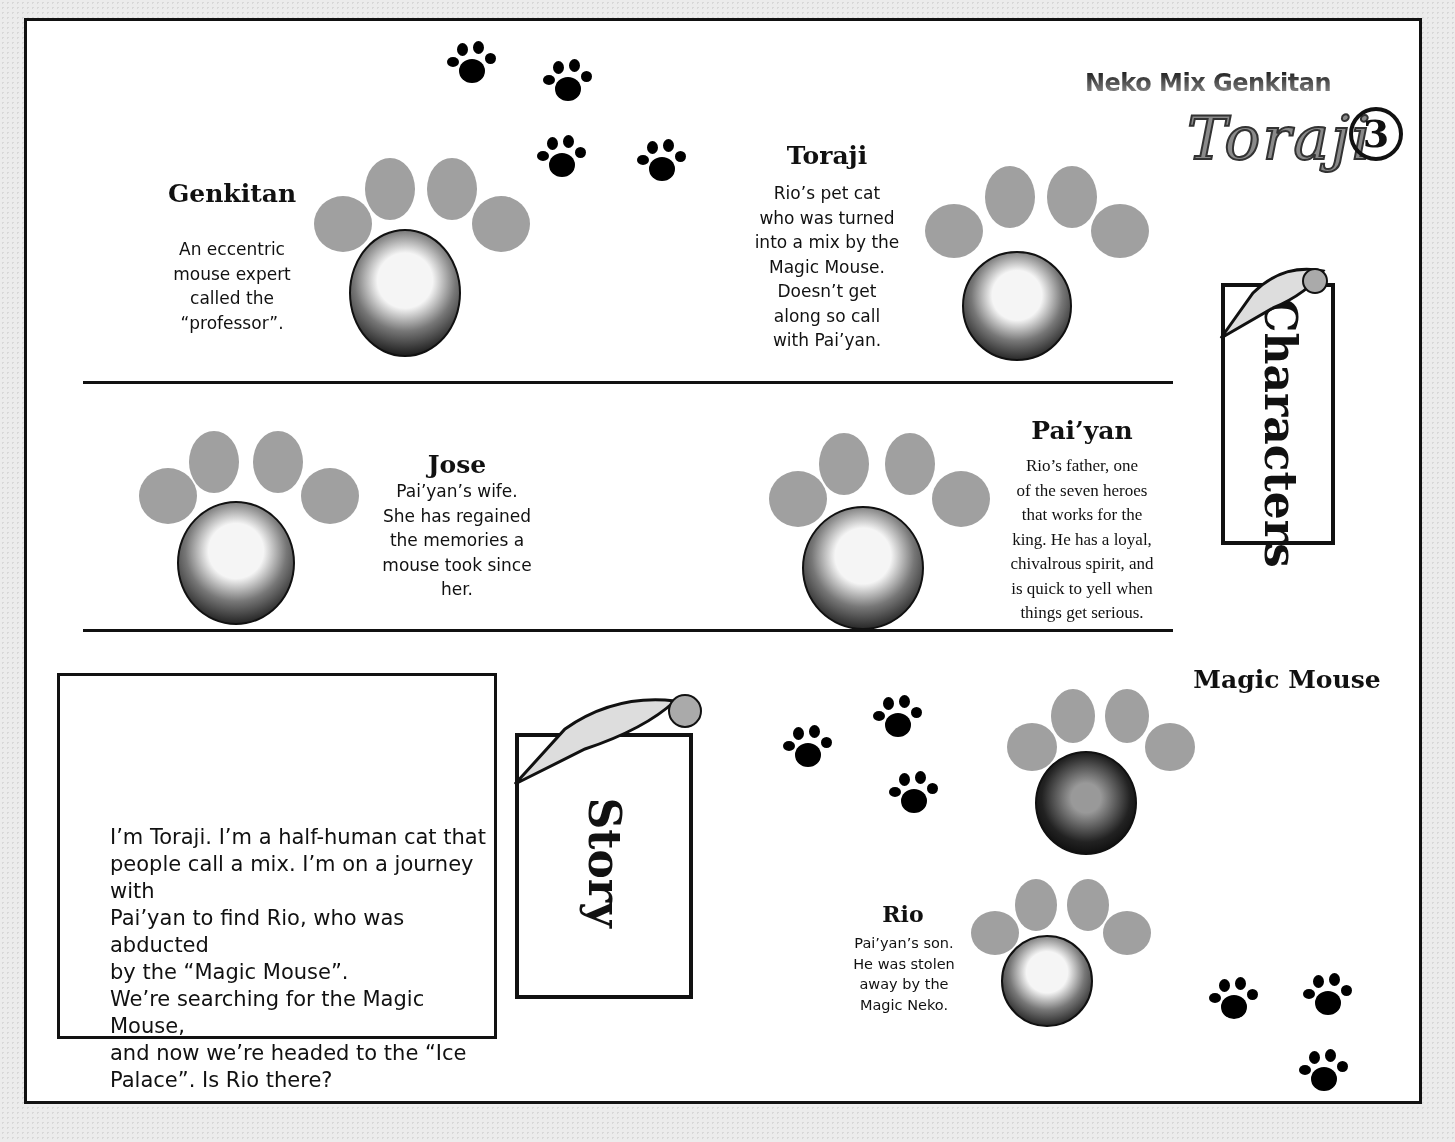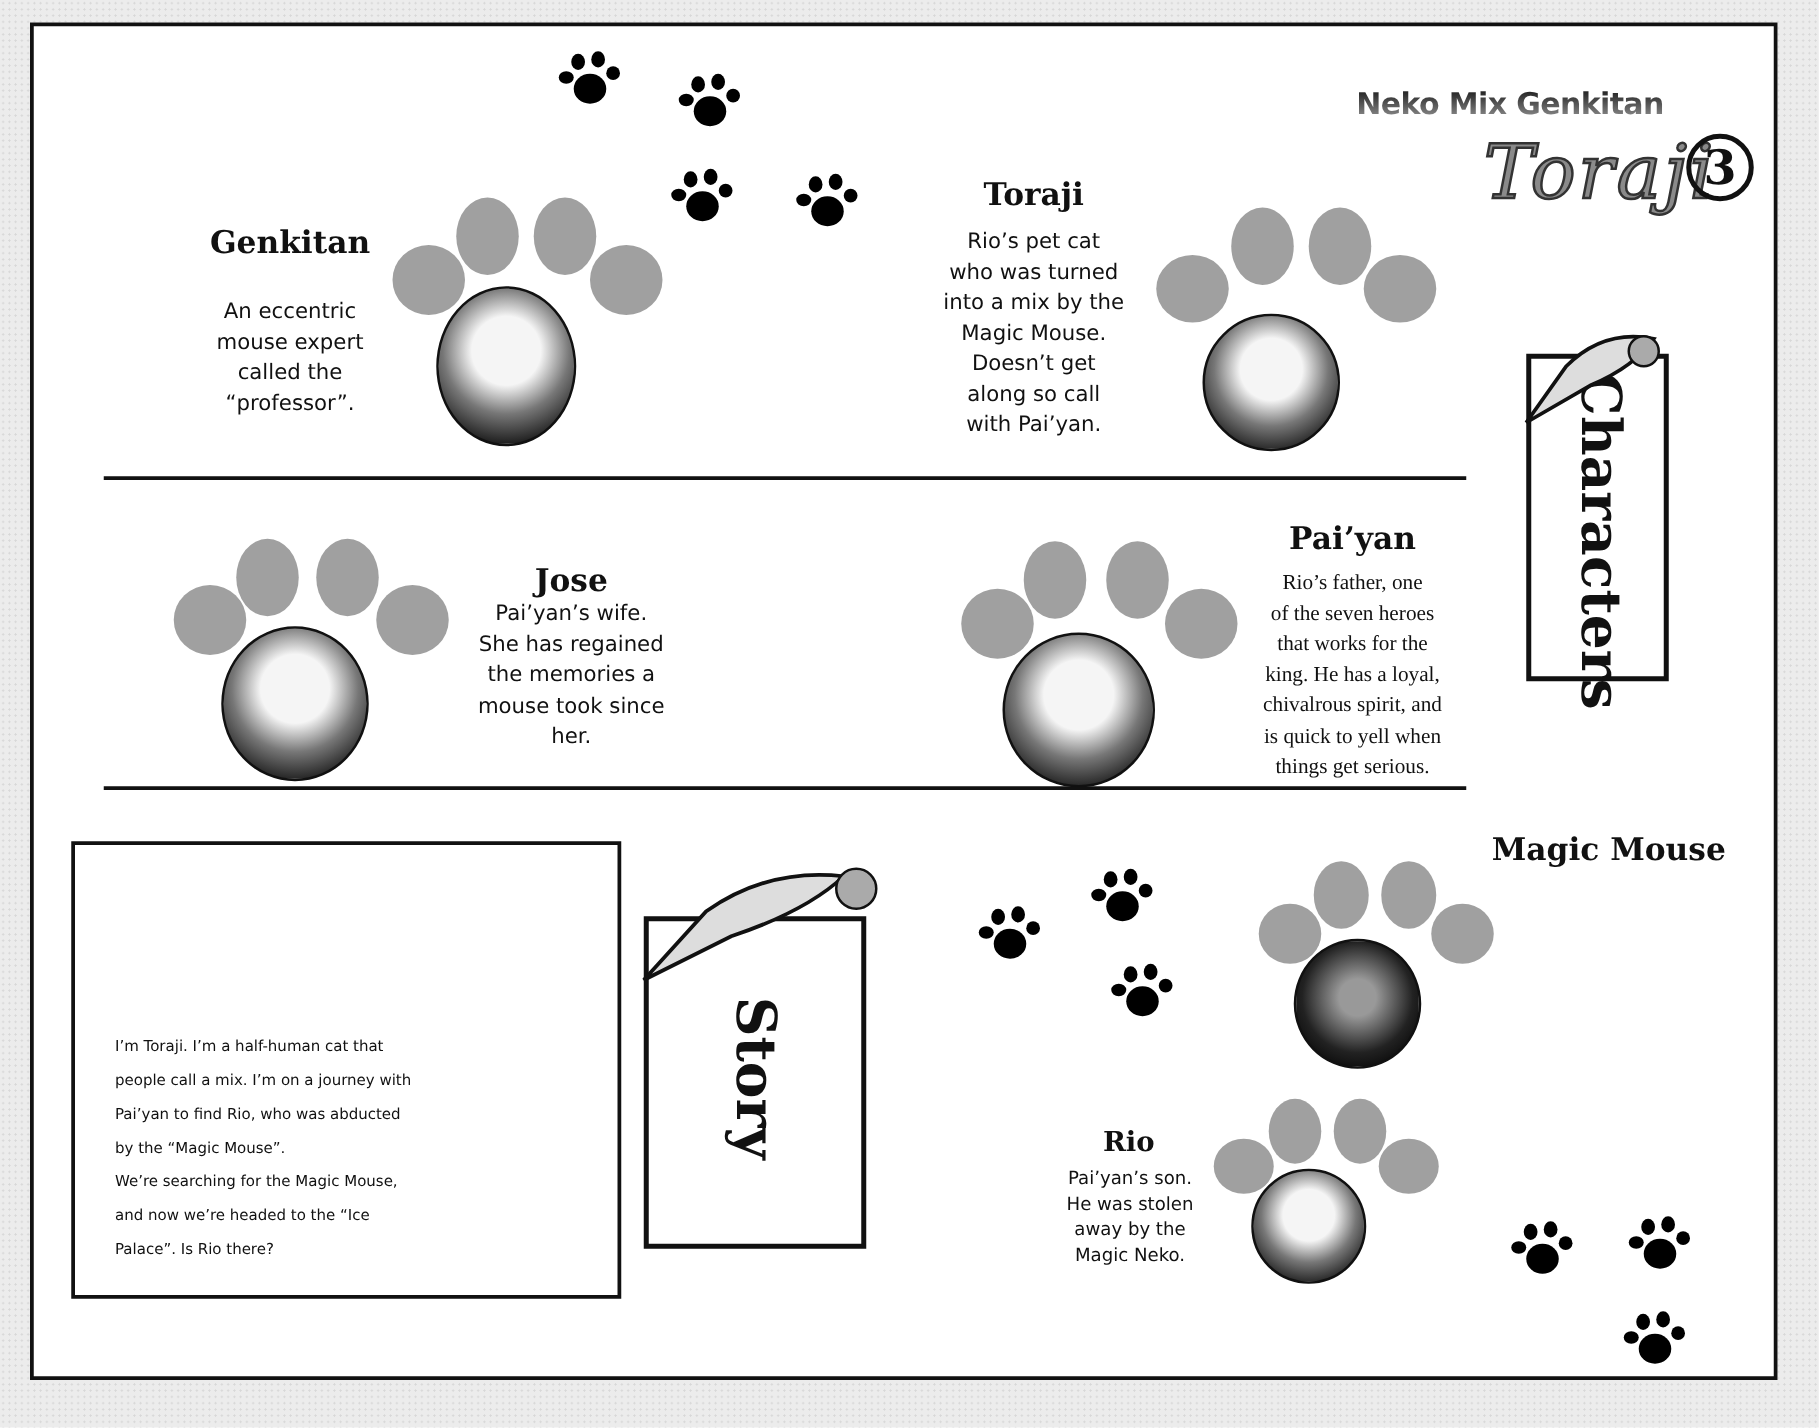--- a/index.html
+++ b/index.html
@@ -62,22 +62,22 @@
   .story-box {
     position: absolute; left: 30px; top: 652px; width: 440px; height: 366px;
     border: 3px solid #111; box-sizing: border-box; background: #fff;
   }
   .story-intro {
     position: absolute; left: 38px; top: 50px; width: 360px;
     font-family: "Liberation Sans", sans-serif; font-weight: bold; font-size: 14.5px;
     line-height: 26px; letter-spacing: -0.3px; white-space: pre-line;
   }
   .story-body {
-    position: absolute; left: 32px; top: 148px; width: 380px;
-    font-family: "DejaVu Sans", sans-serif; font-size: 12px; line-height: 27px;
+    position: absolute; left: 50px; top: 148px; width: 380px;
+    font-family: "DejaVu Sans", sans-serif; font-size: 21px; line-height: 27px;
     white-space: pre-line;
   }
 </style>
 </head>
 <body>
 
 <div class="page">
 
   <div class="title-top">Neko Mix Genkitan</div>
   <div class="title-main">Toraji</div>

